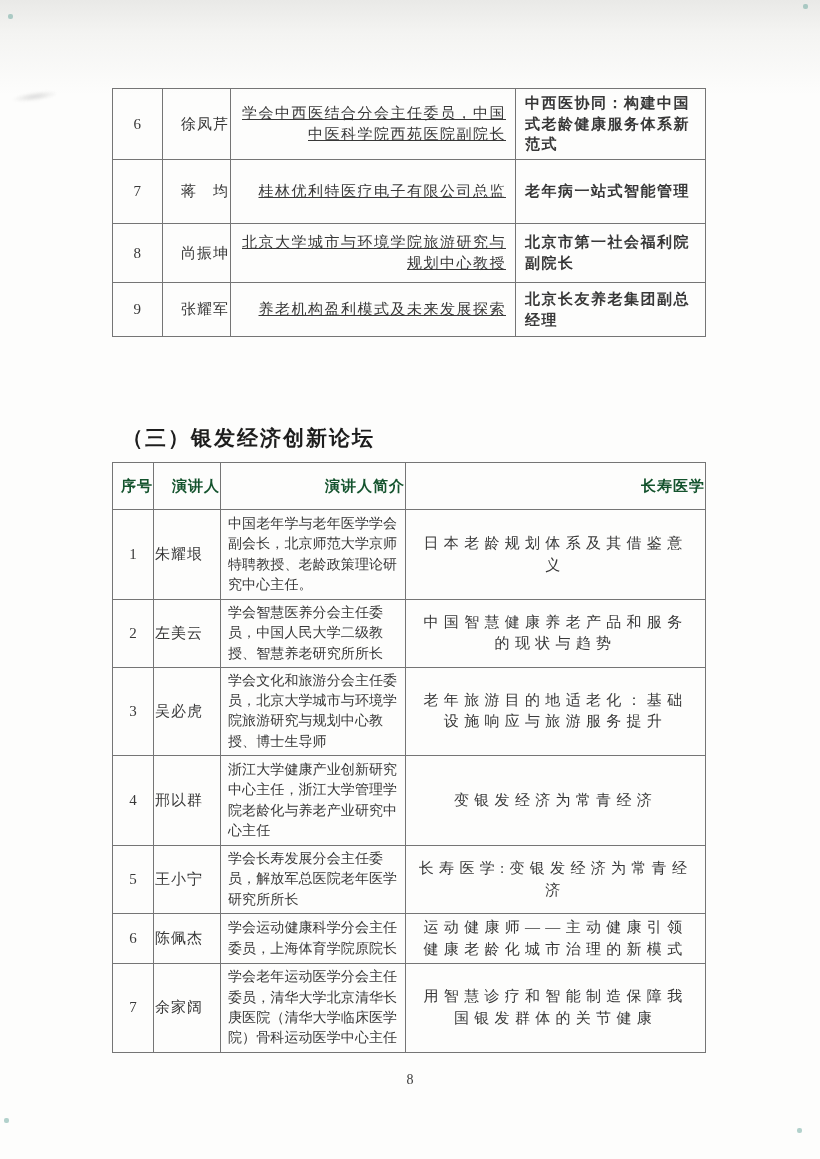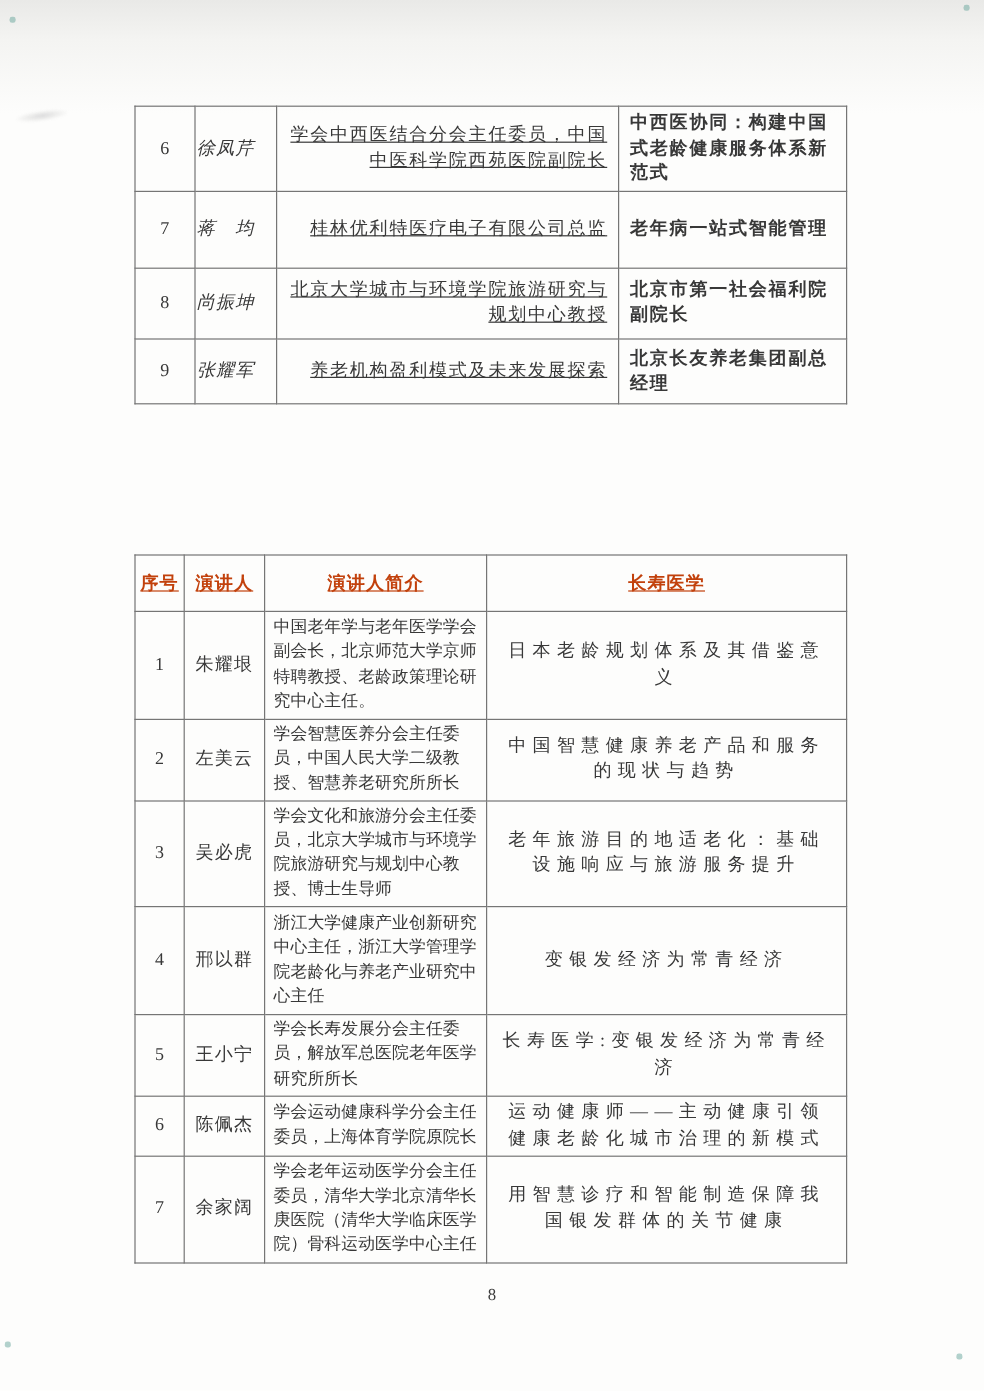--- a/index.html
+++ b/index.html
@@ -32,44 +32,44 @@
   .speck-bl { left: 4px;  bottom: 36px; }
   .speck-br { right: 18px; bottom: 26px; }
 
   table { border-collapse: collapse; table-layout: fixed; }
   td, th { border: 1px solid #757575; vertical-align: middle; overflow: hidden; }
 
   
   .t1 { position: absolute; left: 112px; top: 88px; width: 593px; }
   .t1 td { font-size: 15px; line-height: 1.38; }
   .t1 .c-no   { text-align: center; letter-spacing: 0.5px; }
-  .t1 .c-name { text-align: left; letter-spacing: 1px; font-style: italic; }
+  .t1 .c-name { text-align: right; letter-spacing: 1px; }
   .t1 .c-desc { text-align: right; padding: 4px 9px; letter-spacing: 1.5px; text-decoration: underline; }
   .t1 .c-topic{ text-align: left; padding: 4px 9px; letter-spacing: 1.5px; font-weight: bold; }
   .t1 .r0 { height: 70px; }
   .t1 .r1 { height: 64px; }
   .t1 .r2 { height: 59px; }
   .t1 .r3 { height: 54px; }
   .t1 .r4 { height: 62px; }
 
   
   .heading {
     position: absolute; left: 122px; top: 424px; margin: 0;
     font-size: 21px; font-weight: bold; letter-spacing: 2px; color: #1d1d1d;
   }
 
   
   .t2 { position: absolute; left: 112px; top: 462px; width: 593px; }
   .t2 th {
     height: 42px; font-size: 15px; font-weight: bold;
-    text-align: center; letter-spacing: 1px; padding: 2px 0; color: #c2410c; text-decoration: underline;
+    text-align: right; letter-spacing: 1px; padding: 2px 0; color: #14532d;
   }
   .t2 td { font-size: 15px; line-height: 1.45; }
   .t2 .c-no   { text-align: center; letter-spacing: 0; }
-  .t2 .c-name { text-align: center; letter-spacing: 1px; }
+  .t2 .c-name { letter-spacing: 1px; }
   .t2 .c-desc { text-align: left; padding: 3px 7px; font-size: 14px; letter-spacing: 0.1px; }
   .t2 .c-topic{ text-align: center; padding: 3px 9px; letter-spacing: 5.3px; }
   .t2 .r0 { height: 90px; }
   .t2 .r1 { height: 67px; }
   .t2 .r2 { height: 86px; }
   .t2 .r3 { height: 90px; }
   .t2 .r4 { height: 64px; }
   .t2 .r5 { height: 49px; }
   .t2 .r6 { height: 82px; }
 
@@ -118,20 +118,21 @@
       </tr>
       <tr class="r3">
         <td class="c-no">9</td>
         <td class="c-name">张耀军</td>
         <td class="c-desc">养老机构盈利模式及未来发展探索</td>
         <td class="c-topic">北京长友养老集团副总经理</td>
       </tr>
     </tbody>
   </table>
 
+  <h2 class="heading">（三）银发经济创新论坛</h2>
 
   <table class="t2">
     <colgroup>
       <col style="width:41px">
         <col style="width:67px">
         <col style="width:185px">
         <col style="width:300px">
     </colgroup>
     <thead>
       <tr>

